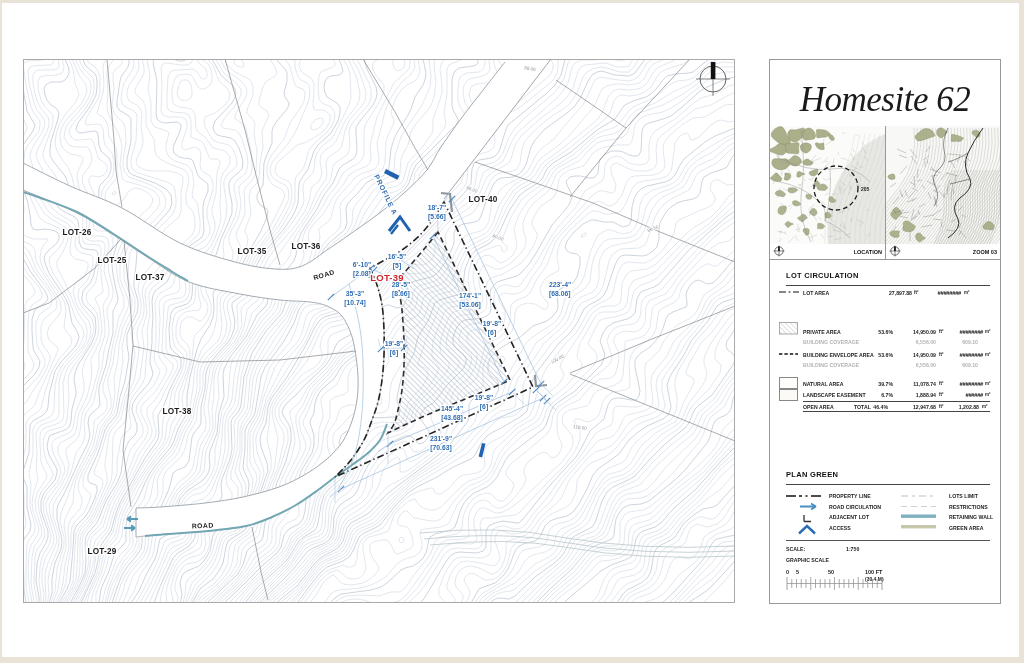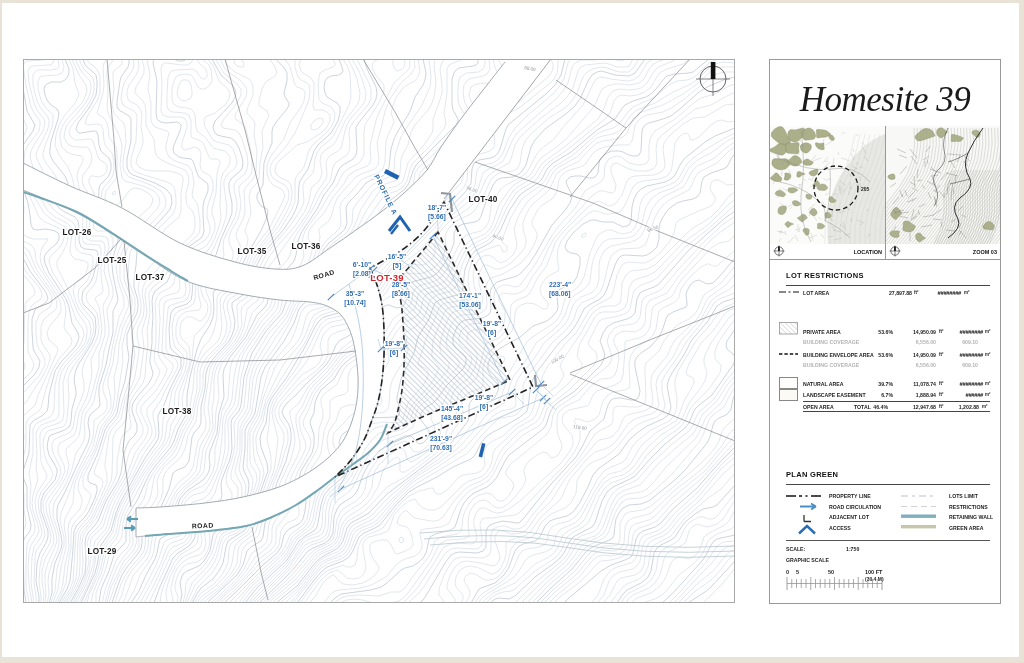--- a/index.html
+++ b/index.html
@@ -212,21 +212,21 @@
 <text x="552" y="364" font-size="4.6" fill="#8f959c" transform="rotate(-30 552 364)" class="halo2">100.00</text>
 <text x="573" y="428" font-size="4.6" fill="#8f959c" transform="rotate(8 573 428)" class="halo2">118.00</text>
 <text x="648" y="232" font-size="4.6" fill="#8f959c" transform="rotate(-20 648 232)" class="halo2">96.50</text>
 </g>
 
 <rect x="23.5" y="59.5" width="711" height="543" fill="none" stroke="#a9a9a9" stroke-width="1"></rect>
 </svg>
 
 <div class="panel">
 
-  <div class="ptitle">Homesite 39</div>
+  <div class="ptitle">Homesite 62</div>
 
   <div class="rline2" style="left:0;right:0;top:66px"></div>
 
   <svg class="abs" style="left:0px;top:66px" width="115" height="118" viewBox="0 0 115 118">
       <rect width="115" height="118" fill="#fbfbf9"></rect>
       <path d="M58,118 Q54,72 74,44 Q90,18 115,8 L115,118 Z" fill="#e7e7e3"></path>
       <path d="M55,118 Q53,85 70,55 Q80,35 85,8M60,118 Q58,85 75,55 Q85,35 90,8M65,118 Q63,85 80,55 Q90,35 95,8M70,118 Q68,85 85,55 Q95,35 100,8M75,118 Q73,85 90,55 Q100,35 105,8M80,118 Q78,85 95,55 Q105,35 110,8M85,118 Q83,85 100,55 Q110,35 115,8M90,118 Q88,85 105,55 Q115,35 120,8M95,118 Q93,85 110,55 Q120,35 125,8M100,118 Q98,85 115,55 Q125,35 130,8M105,118 Q103,85 120,55 Q130,35 135,8M110,118 Q108,85 125,55 Q135,35 140,8M115,118 Q113,85 130,55 Q140,35 145,8M120,118 Q118,85 135,55 Q145,35 150,8M125,118 Q123,85 140,55 Q150,35 155,8M130,118 Q128,85 145,55 Q155,35 160,8" stroke="#cfcfc9" stroke-width="0.35" fill="none"></path>
       <path d="M17.0,10.0Q17.0,10.0 19.6,14.0Q22.1,18.1 17.1,19.2Q12.0,20.3 9.1,17.5Q6.1,14.7 3.1,12.4Q0.1,10.0 1.7,6.5Q3.3,3.0 7.6,1.2Q12.0,-0.6 14.1,3.0Q16.3,6.6 16.7,8.3Z" fill="#a7ab85" stroke="#878c62" stroke-width="0.4" opacity="0.95"></path>
       <path d="M34.9,8.0Q34.9,8.0 33.2,10.2Q31.5,12.4 28.7,14.5Q26.0,16.7 22.2,15.4Q18.4,14.1 17.8,11.0Q17.2,8.0 18.5,5.5Q19.8,3.0 22.9,3.7Q26.0,4.4 30.5,2.6Q34.9,0.8 34.9,4.4Z" fill="#a7ab85" stroke="#878c62" stroke-width="0.4" opacity="0.95"></path>
       <path d="M45.7,10.0Q45.7,10.0 45.0,11.7Q44.3,13.4 42.2,13.5Q40.0,13.5 37.1,14.1Q34.1,14.7 32.9,12.4Q31.7,10.0 32.2,7.1Q32.7,4.2 36.4,2.6Q40.0,1.0 42.5,3.5Q44.9,6.1 45.3,8.0Z" fill="#a7ab85" stroke="#878c62" stroke-width="0.4" opacity="0.95"></path>
@@ -293,21 +293,21 @@
 
   <svg class="abs" style="left:116px;top:184px" width="114" height="15">
      <circle cx="9" cy="7" r="4.2" fill="none" stroke="#333" stroke-width="0.7"></circle>
      <path d="M9,1.5 L9,12.5 M3.5,7 L14.5,7" stroke="#333" stroke-width="0.6"></path>
      <rect x="8.1" y="2.5" width="1.7" height="4.5" fill="#111"></rect>
      <text x="111" y="9.5" font-size="5.5" font-weight="bold" fill="#111" text-anchor="end">ZOOM 03</text>
   </svg>
 
   <div class="rline2" style="left:0;right:0;top:199px"></div>
 
-  <div class="abs sect" style="left:16px;top:211px">LOT RESTRICTIONS</div>
+  <div class="abs sect" style="left:16px;top:211px">LOT CIRCULATION</div>
   <div class="rline" style="left:16px;right:10px;top:224.5px"></div>
 
   <svg class="abs" style="left:9px;top:228px" width="22" height="8">
       <path d="M0,4 L7,4 M9.5,4 L11.5,4 M14,4 L20,4" stroke="#111" stroke-width="1.1"></path>
     </svg>
   <div class="lbl" style="left:33px;top:229.5px">LOT AREA</div>
   <div class="num" style="left:82px;top:229.5px;width:60px">27,897.88</div>
   <div class="unit" style="left:144px;top:229.5px">ft²</div>
   <div class="hash" style="left:126px;top:229.5px;width:65px">########</div>
   <div class="unit" style="left:194px;top:229.5px">m²</div>

